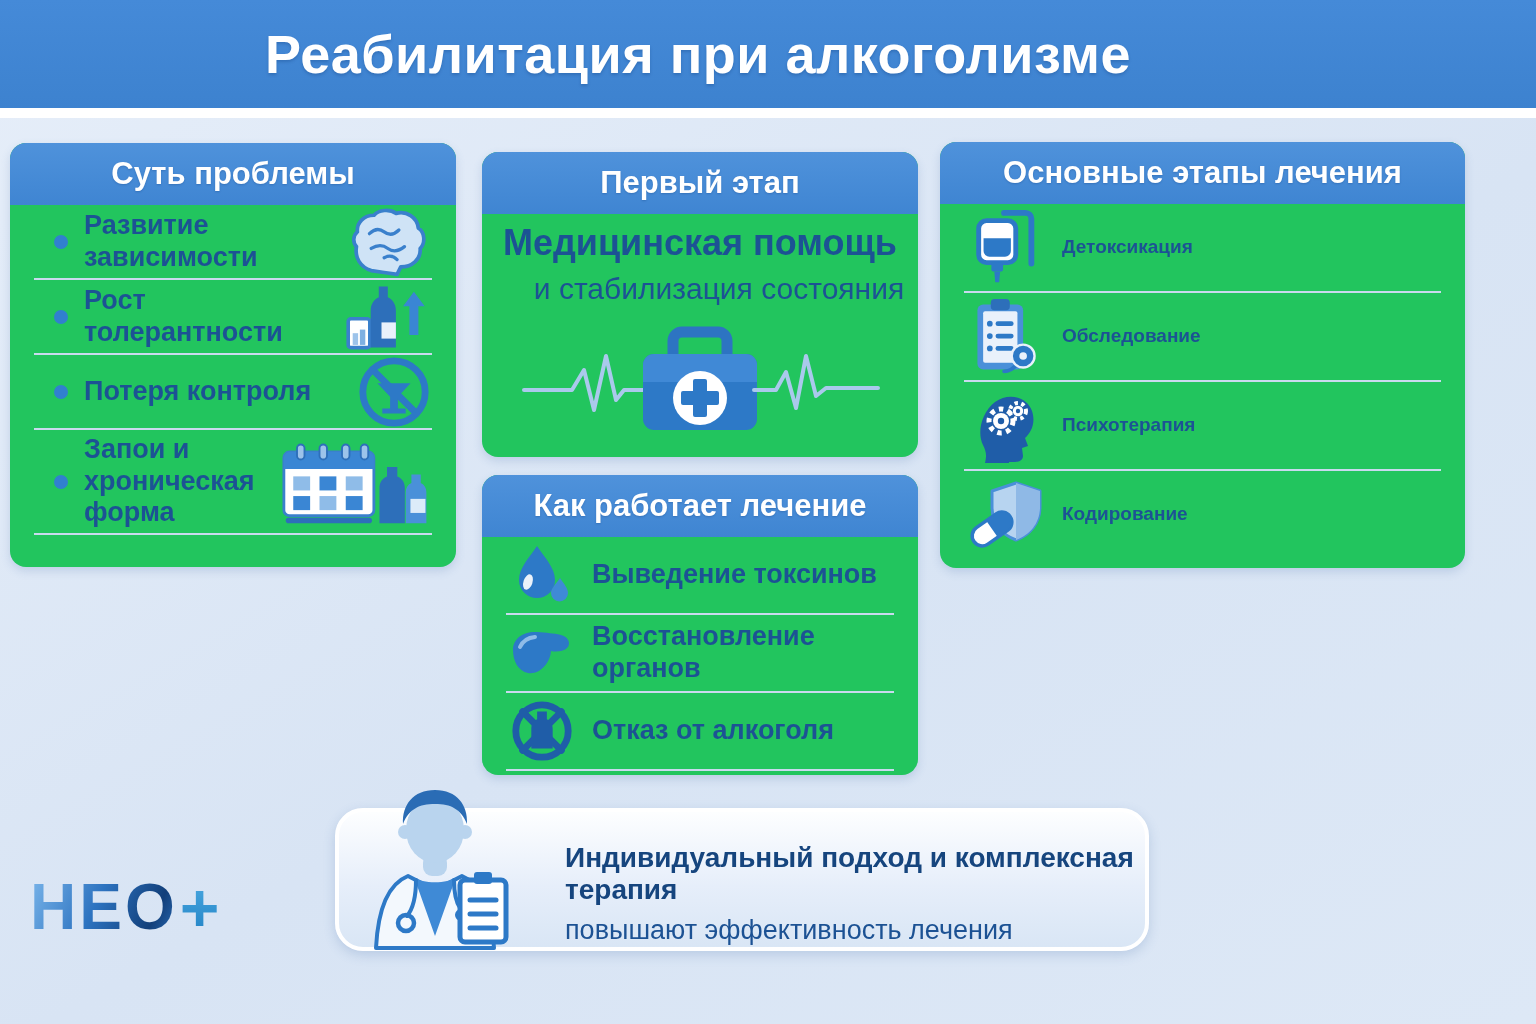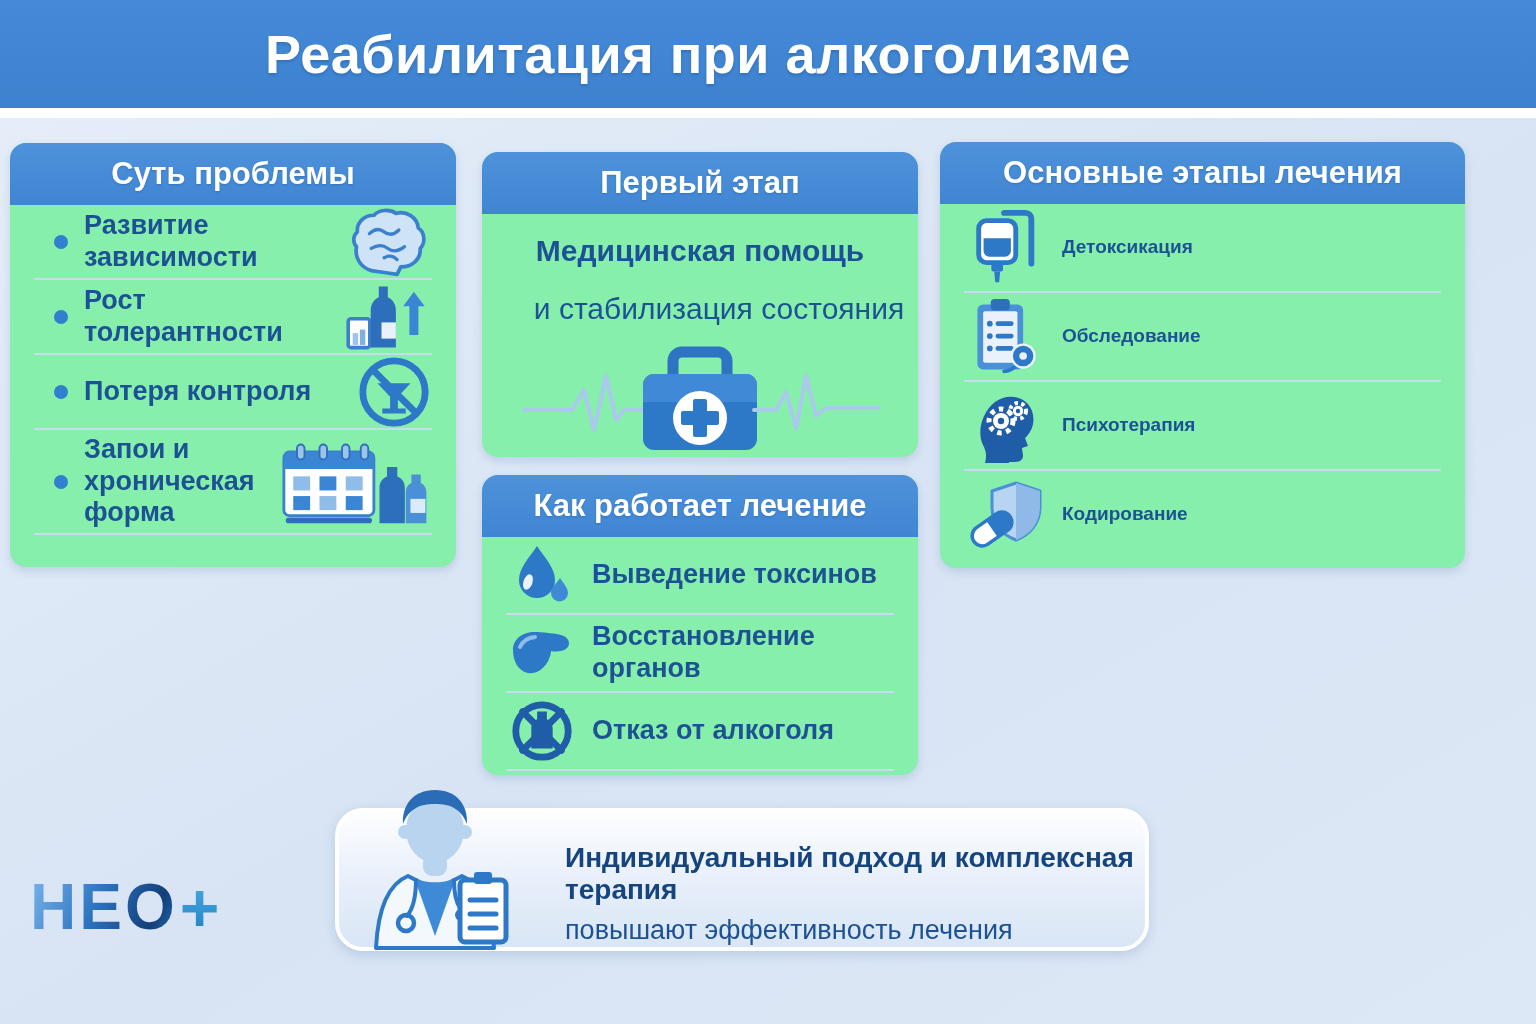--- a/index.html
+++ b/index.html
@@ -14,43 +14,43 @@
     background:linear-gradient(180deg,#458ad8 0%,#3d82cf 100%);
     border-bottom:10px solid #ffffff;
     display:flex;align-items:center;justify-content:center;
   }
   .top-header .title{
     color:#ffffff;font-size:54px;font-weight:bold;letter-spacing:.5px;
     padding-right:140px;text-shadow:0 2px 3px rgba(10,50,110,.25);
   }
   
   .card{
-    position:absolute;background:#86efac;border-radius:16px;
+    position:absolute;background:#22c55e;border-radius:16px;
     box-shadow:0 4px 10px rgba(70,110,170,.20);
   }
   .card-header{
     height:62px;line-height:62px;border-radius:16px 16px 0 0;
     background:linear-gradient(180deg,#4f92db 0%,#3f85d2 100%);
     color:#fff;font-weight:bold;font-size:31px;text-align:center;
     text-shadow:0 1px 2px rgba(10,50,110,.25);
   }
   .divider{border-top:2px solid #c9daee;margin:0 24px;}
   .row{display:flex;align-items:center;padding:0 24px;}
   .row-label{font-size:27px;font-weight:600;color:#1c5294;line-height:1.18;}
   
   .card-problem{left:10px;top:143px;width:446px;height:424px;}
   .p-row{height:73px;padding-left:44px;}
   .p-row.tall{height:103px;}
   .p-row .bullet{width:14px;height:14px;border-radius:50%;background:#3180cf;margin-right:16px;flex:none;}
   .p-row .row-icon{margin-left:auto;flex:none;display:flex;align-items:center;}
   .p-row .row-label{max-width:250px;}
   
   .card-first{left:482px;top:152px;width:436px;height:305px;text-align:center;}
-  .fs-line1{margin-top:20px;font-size:30px;font-weight:bold;color:#1c5294;}
-  .fs-line2{margin-top:24px;font-size:30px;color:#1c5294;padding-left:38px;}
+  .fs-line1{margin-top:8px;font-size:36px;font-weight:bold;color:#1c5294;}
+  .fs-line2{margin-top:8px;font-size:30px;color:#1c5294;padding-left:38px;}
   .fs-icon{margin-top:10px;}
   
   .card-how{left:482px;top:475px;width:436px;height:300px;}
   .h-row{height:76px;}
   .h-row .row-icon{width:72px;flex:none;display:flex;align-items:center;justify-content:center;margin-right:14px;}
   
   .card-stages{left:940px;top:142px;width:525px;height:426px;}
   .s-row{height:87px;}
   .s-row .row-icon{width:84px;flex:none;display:flex;align-items:center;justify-content:center;margin-right:14px;}
   .s-row .row-label{font-size:19px;font-weight:bold;}

